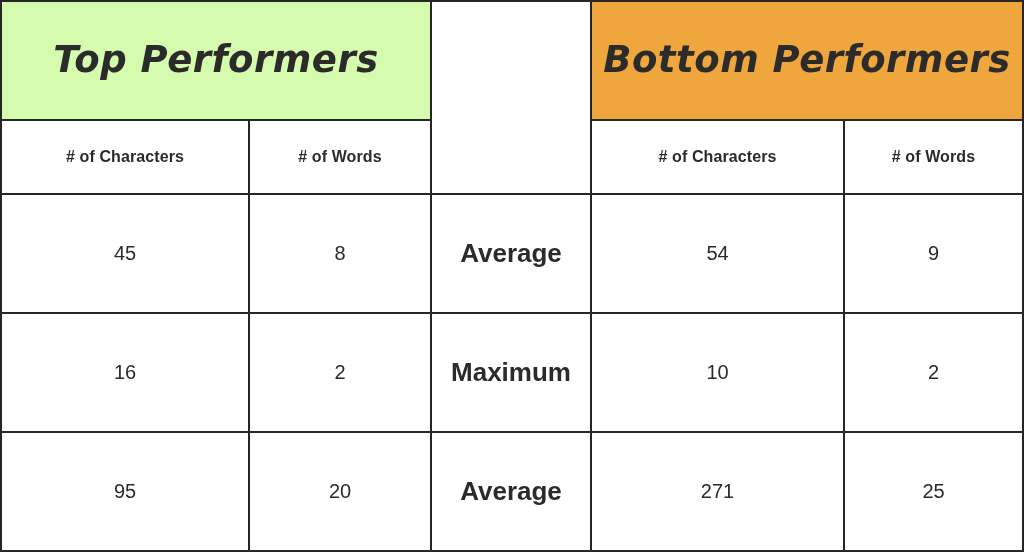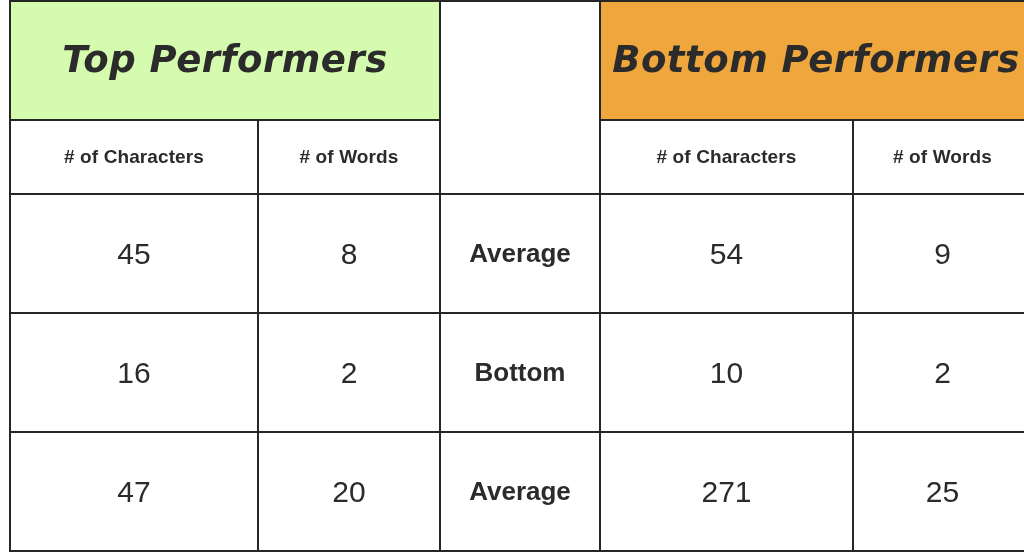--- a/index.html
+++ b/index.html
@@ -13,21 +13,20 @@
     overflow: hidden;
     font-family: "Liberation Sans", sans-serif;
     -webkit-font-smoothing: antialiased;
   }
 
   .table-wrap {
     position: relative;
     width: 1024px;
     height: 404px;
     box-sizing: border-box;
-    padding-left: 9px;
   }
 
   table.stats-table {
     border-collapse: collapse;
     table-layout: fixed;
     width: 1022px;
     height: 549px;
     margin: 0;
     background: #ffffff;
   }
@@ -70,32 +69,32 @@
     background: #ffffff;
     border-top: none;
   }
 
   
   tr.subhead-row { height: 74px; }
 
   th.subhead {
     font-family: "Liberation Sans", sans-serif;
     font-weight: bold;
-    font-size: 19px;
+    font-size: 16px;
     color: #1f1f1f;
     letter-spacing: 0.1px;
   }
 
   
   tr.data-row { height: 119px; }
 
   td.value {
     font-family: "Liberation Sans", sans-serif;
     font-weight: normal;
-    font-size: 30px;
+    font-size: 20px;
     color: #2d2d2d;
   }
 
   td.rowlabel {
     font-family: "Liberation Sans", sans-serif;
     font-weight: bold;
     font-size: 26px;
     color: #2b2b2b;
   }
 </style>
@@ -128,26 +127,26 @@
       <tr class="data-row">
         <td class="value">45</td>
         <td class="value">8</td>
         <td class="rowlabel">Average</td>
         <td class="value">54</td>
         <td class="value">9</td>
       </tr>
       <tr class="data-row">
         <td class="value">16</td>
         <td class="value">2</td>
-        <td class="rowlabel">Bottom</td>
+        <td class="rowlabel">Maximum</td>
         <td class="value">10</td>
         <td class="value">2</td>
       </tr>
       <tr class="data-row">
-        <td class="value">47</td>
+        <td class="value">95</td>
         <td class="value">20</td>
         <td class="rowlabel">Average</td>
         <td class="value">271</td>
         <td class="value">25</td>
       </tr>
     </tbody>
   </table>
 </div>
 
 </body></html>

